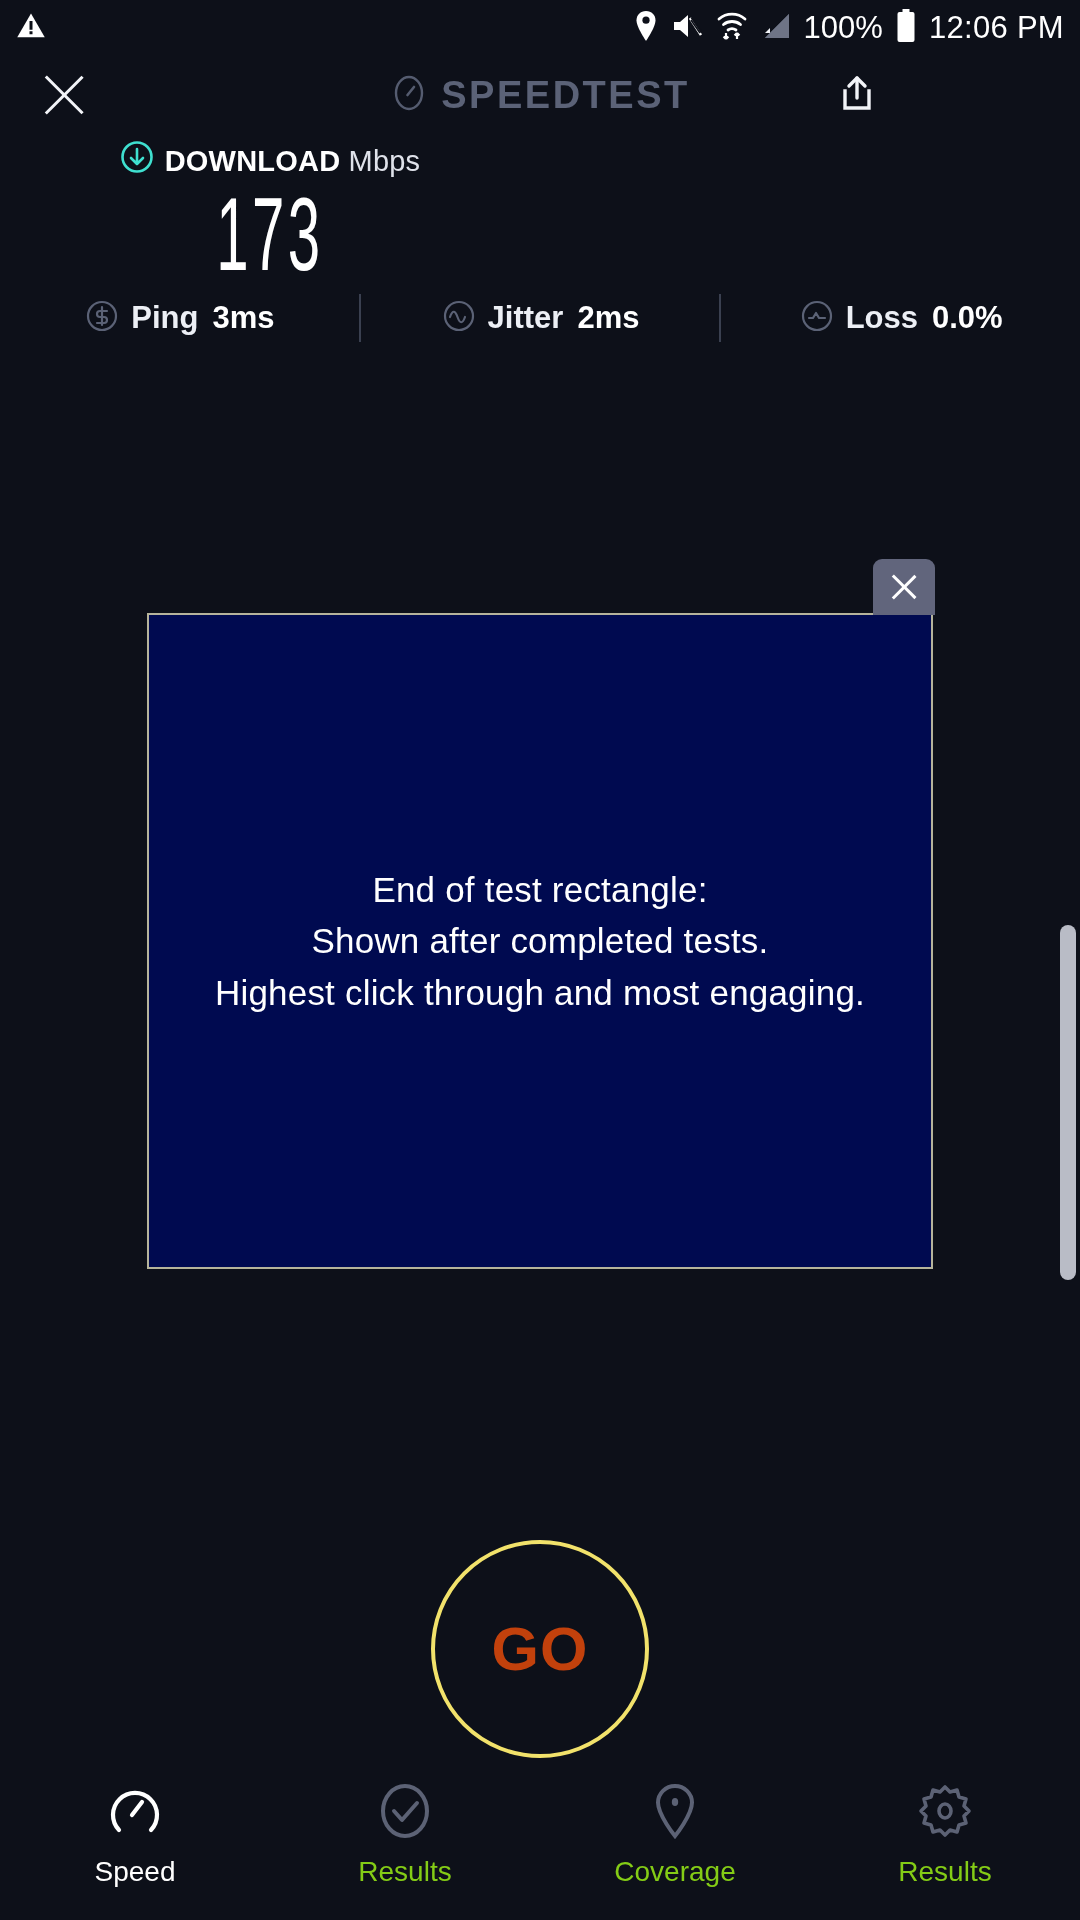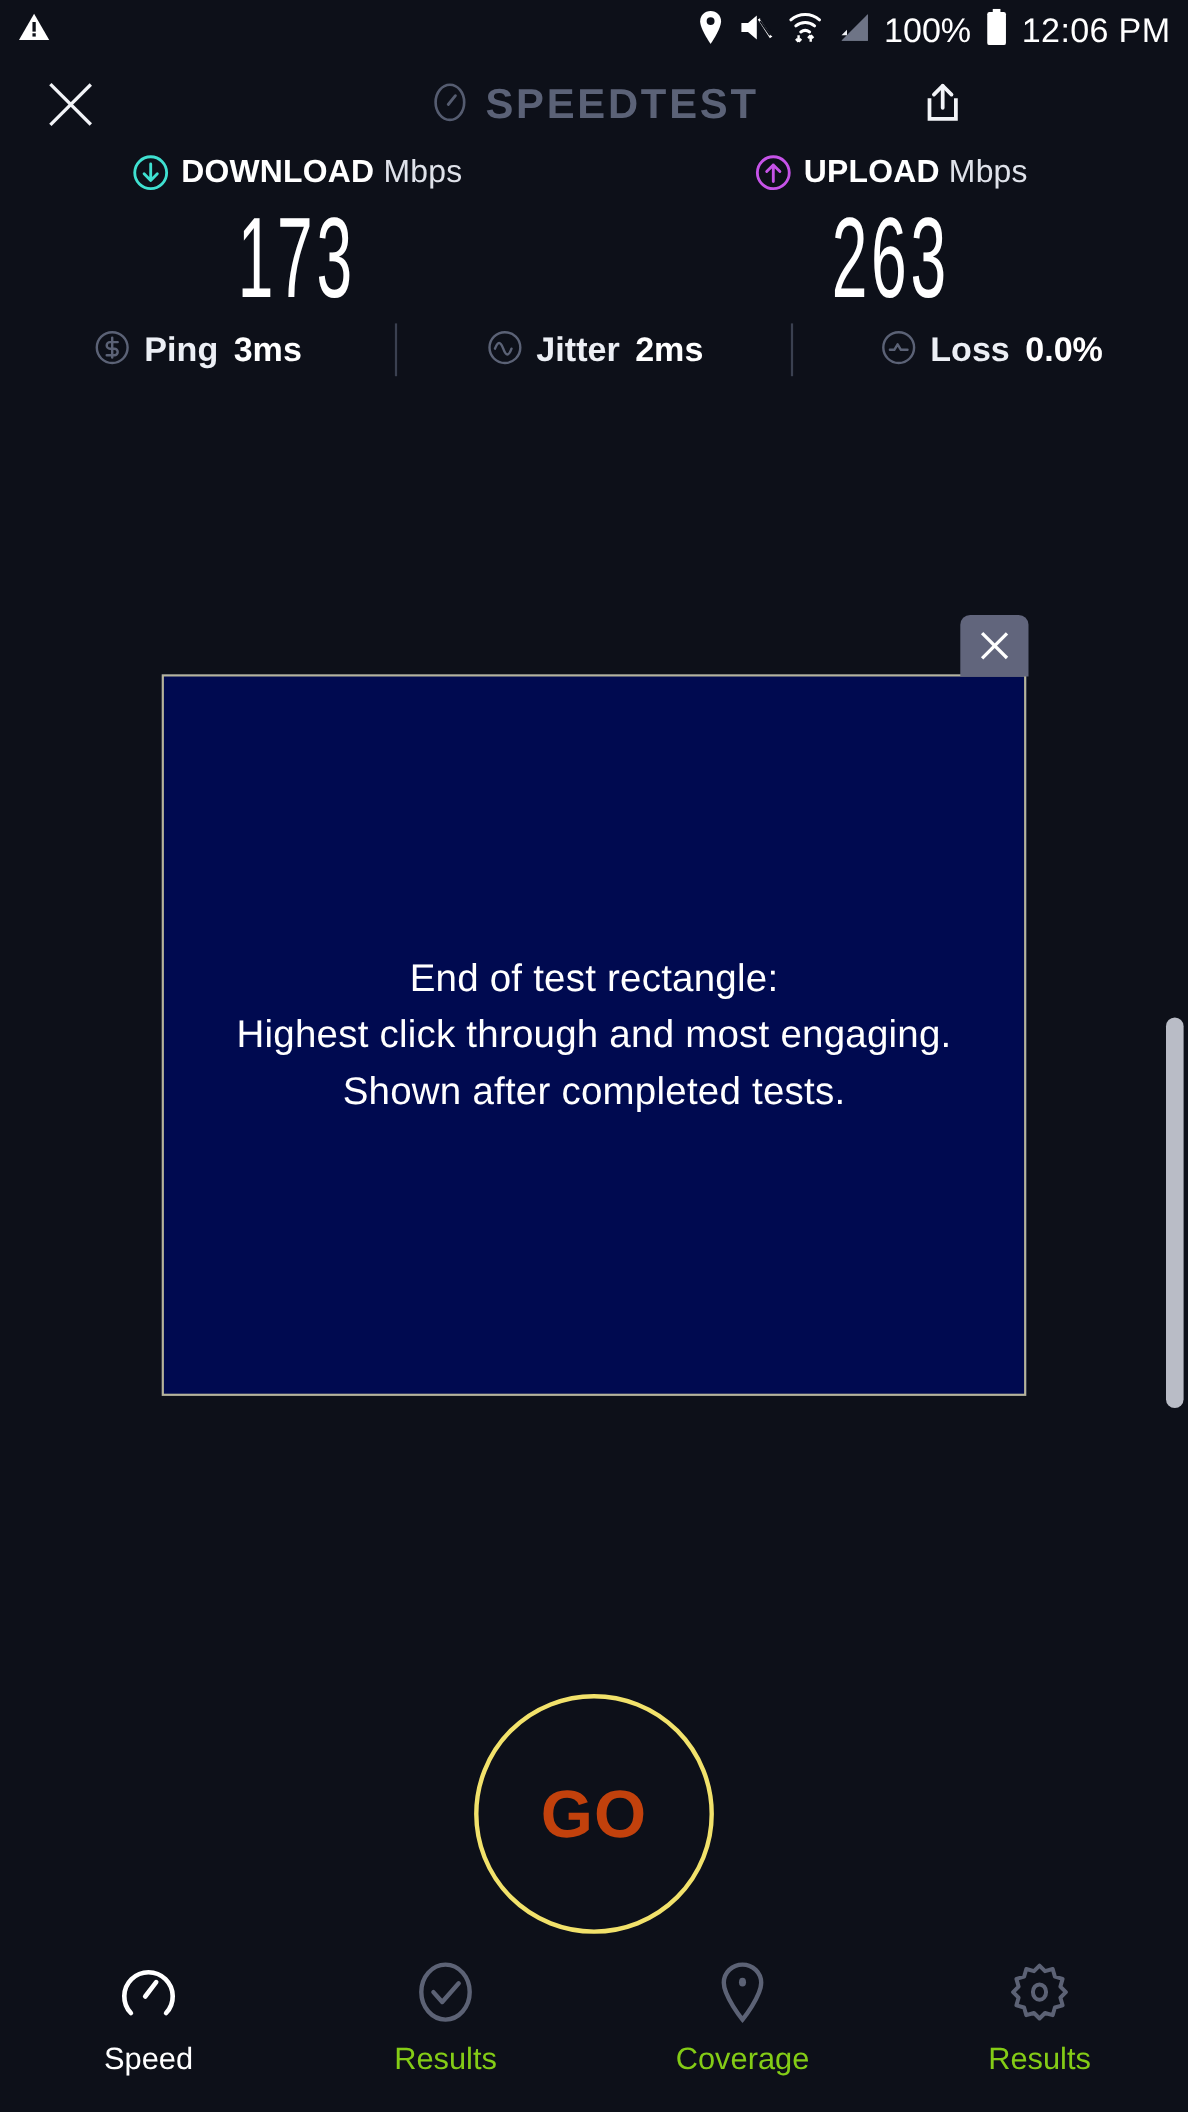--- a/index.html
+++ b/index.html
@@ -42,21 +42,21 @@
   }
   .brand-text {
     font-size:38px; font-weight:700; letter-spacing:2.5px; color:#5b6277;
   }
   .share-btn { margin-left:auto; width:46px; height:46px; cursor:pointer; }
 
   
   .results { position:absolute; top:140px; left:0; width:1080px; }
   .dl-ul-row { display:flex; width:1080px; }
   .dl-col, .ul-col { width:540px; display:flex; flex-direction:column; align-items:center; }
-  .metric-label { display:flex; align-items:flex-start; gap:11px; }
+  .metric-label { display:flex; align-items:flex-end; gap:11px; }
   .metric-label .txt { font-size:29px; font-weight:700; letter-spacing:0.2px; }
   .metric-label .txt .unit { font-weight:400; color:#dfe2ea; }
   .metric-value {
     font-size:104px; font-weight:300; line-height:1.0;
     font-family:"Liberation Sans Narrow","Liberation Sans", sans-serif;
     transform:scaleX(0.56); transform-origin:center top;
     letter-spacing:6px; color:#ffffff; margin-top:4px;
   }
 
   
@@ -209,32 +209,20 @@
           <svg width="34" height="34" viewBox="0 0 34 34">
             <circle cx="17" cy="17" r="14.5" fill="none" stroke="#3fe0d0" stroke-width="2.6"></circle>
             <path d="M17 9v15 M11 18l6 6 6-6" fill="none" stroke="#3fe0d0" stroke-width="2.6" stroke-linecap="round" stroke-linejoin="round"></path>
           </svg>
         </span>
         <span class="txt"><span>DOWNLOAD</span> <span class="unit">Mbps</span></span>
       </div>
       <div class="metric-value">173</div>
     </div>
 
-    <div class="ul-col">
-      <div class="metric-label">
-        <span>
-          <svg width="34" height="34" viewBox="0 0 34 34">
-            <circle cx="17" cy="17" r="14.5" fill="none" stroke="#c653e8" stroke-width="2.6"></circle>
-            <path d="M17 25V10 M11 16l6-6 6 6" fill="none" stroke="#c653e8" stroke-width="2.6" stroke-linecap="round" stroke-linejoin="round"></path>
-          </svg>
-        </span>
-        <span class="txt"><span>UPLOAD</span> <span class="unit">Mbps</span></span>
-      </div>
-      <div class="metric-value">263</div>
-    </div>
 
   </div>
 </div>
 
 <div class="pjl">
   <div class="pjl-cell">
     <span>
       <svg width="36" height="36" viewBox="0 0 36 36">
         <circle cx="18" cy="18" r="14" fill="none" stroke="#5b6276" stroke-width="2.2"></circle>
         <path d="M23 13h-7a3 3 0 0 0 0 6h4a3 3 0 0 1 0 6h-7" fill="none" stroke="#5b6276" stroke-width="2.2" stroke-linecap="round"></path>
@@ -268,22 +256,22 @@
   </div>
 </div>
 
 <div class="ad-wrap">
   <div class="ad-close">
     <span class="ad-close-x"></span>
   </div>
   <div class="ad-box">
     <div class="ad-text">
       <div>End of test rectangle:</div>
+      <div>Shown after completed tests.</div>
       <div>Highest click through and most engaging.</div>
-      <div>Shown after completed tests.</div>
     </div>
   </div>
 </div>
 
 <div class="scrollbar-thumb"></div>
 
 <div class="go-btn">
   <span class="go-label">GO</span>
 </div>
 

